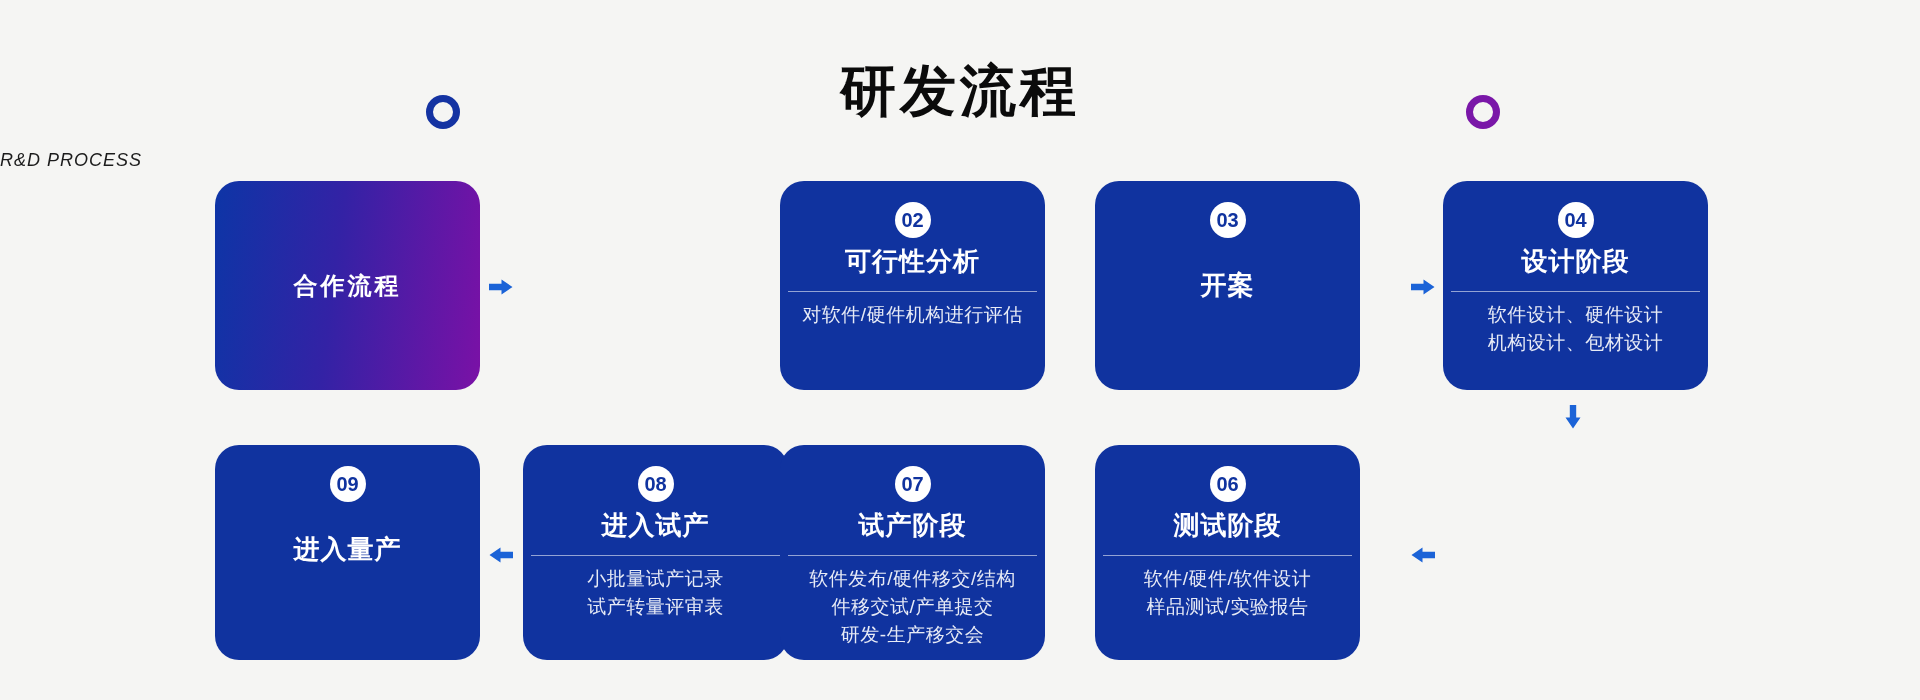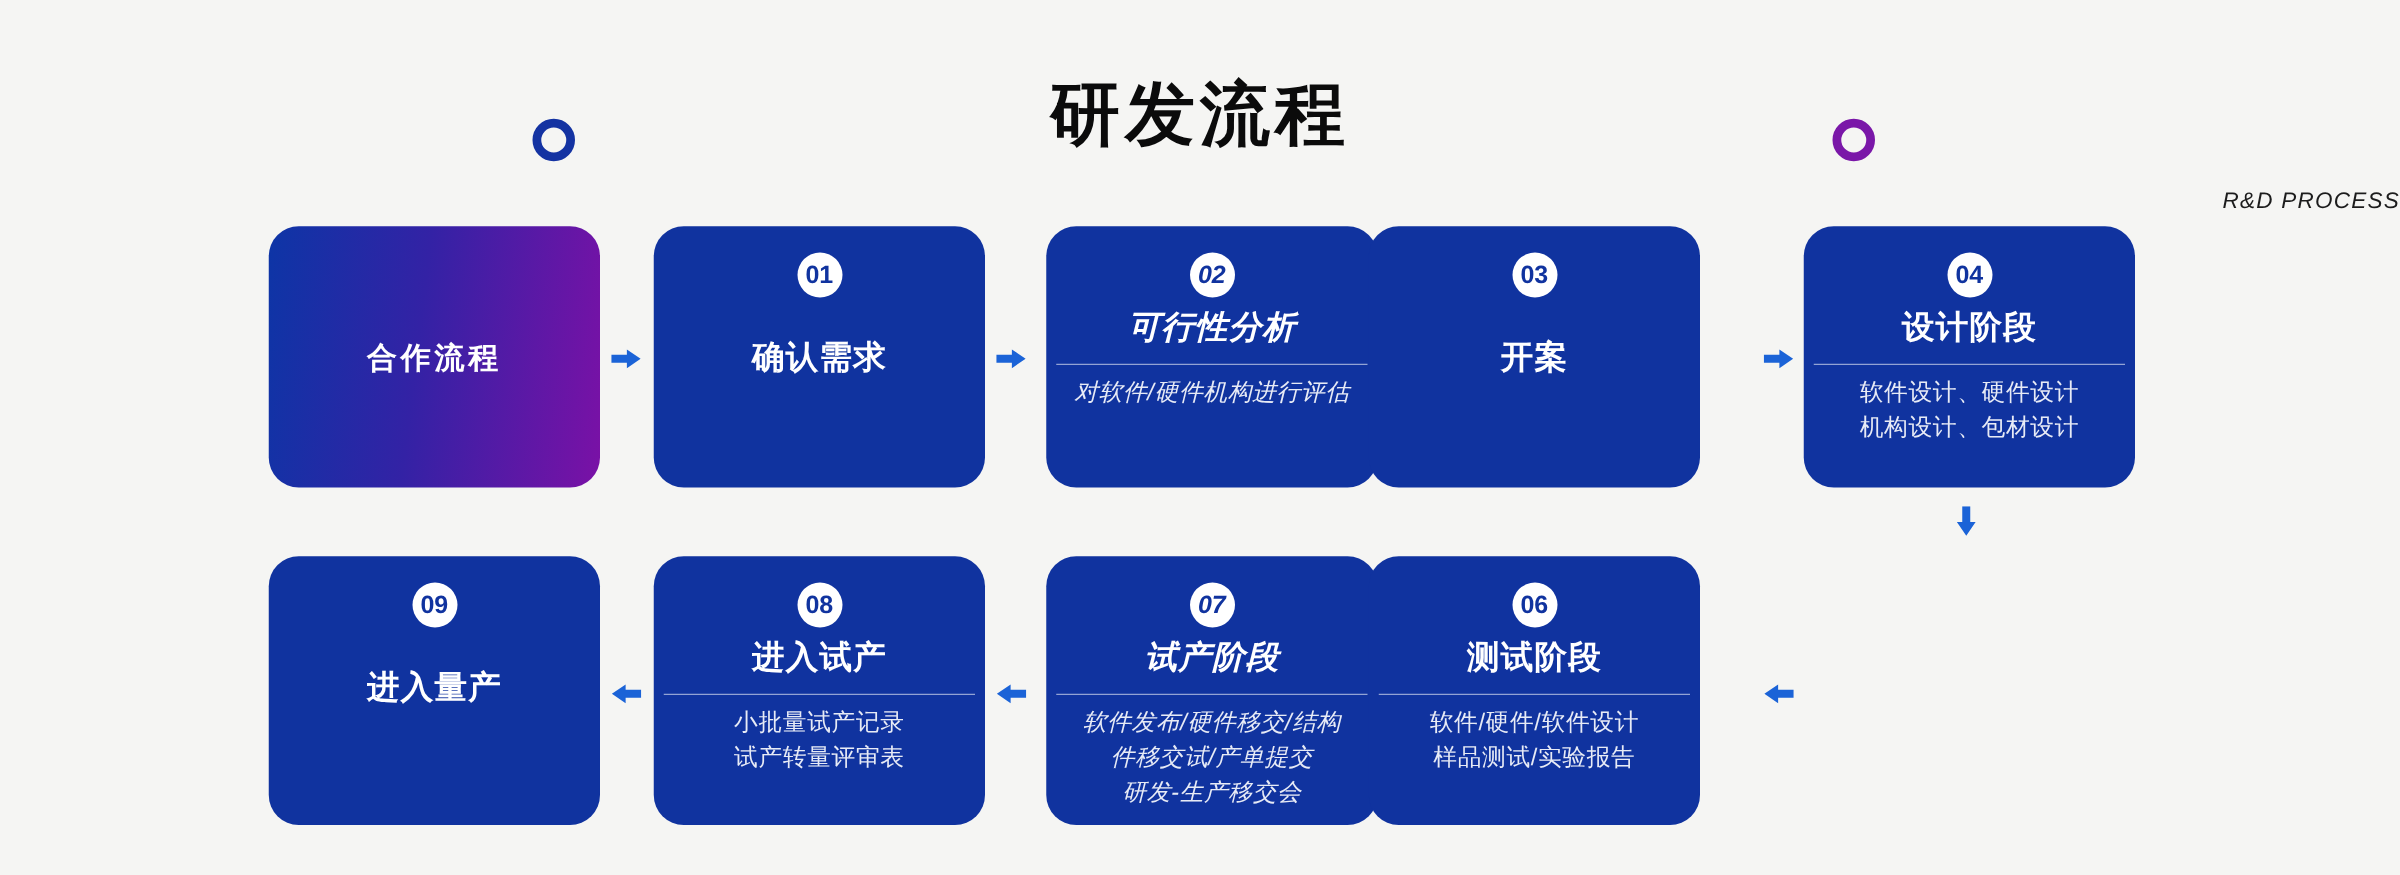--- a/index.html
+++ b/index.html
@@ -13,21 +13,21 @@
 
   
   .page-title{
     position:absolute;top:60px;left:0;width:100%;
     text-align:center;
     font-size:56px;font-weight:900;color:#0b0b0b;
     letter-spacing:4px;line-height:1.1;
   }
   .page-subtitle{
     position:absolute;top:150px;left:0;width:100%;
-    text-align:right;
+    text-align:left;
     font-size:18px;font-style:italic;color:#1c1c1c;
     letter-spacing:1px;
   }
   .deco-ring{
     position:absolute;top:95px;
     width:20px;height:20px;border-radius:50%;
     border:7px solid #1433a2;
     background:transparent;
   }
   .ring-left{left:426px;border-color:#1433a2;}
@@ -38,21 +38,21 @@
     position:absolute;width:265px;
     background:#10339f;color:#ffffff;
     border-radius:24px;
     display:flex;flex-direction:column;align-items:center;
     box-sizing:border-box;
   }
   .r1{top:181px;height:209px;}
   .r2{top:445px;height:215px;}
   .c1{left:215px;}
   .c2{left:523px;}
-  .c3{left:837px;font-style:italic;}
+  .c3{left:780px;}
   .c4{left:1095px;}
   .c5{left:1443px;}
 
   .intro-box{
     background:linear-gradient(97deg,#0d35a6 0%,#3322a5 45%,#7a11a6 100%);
     justify-content:center;
   }
   .intro-title{
     font-size:24px;font-weight:bold;letter-spacing:3px;
   }
@@ -110,24 +110,20 @@
   <div class="box intro-box r1 c1">
     <div class="intro-title">合作流程</div>
   </div>
 
   <div class="arrow ar-row1 ag1">
     <svg viewBox="0 0 24 16">
         <path d="M0 4.8 H12.5 V0.5 L23.5 8 L12.5 15.5 V11.2 H0 Z" fill="#1b63d7"></path>
       </svg>
   </div>
 
-  <div class="box no-desc r1 c2">
-    <div class="step-num">01</div>
-    <div class="step-title">确认需求</div>
-  </div>
 
   <div class="arrow ar-row1 ag2">
     <svg viewBox="0 0 24 16">
         <path d="M0 4.8 H12.5 V0.5 L23.5 8 L12.5 15.5 V11.2 H0 Z" fill="#1b63d7"></path>
       </svg>
   </div>
 
   <div class="box has-desc r1 c3">
     <div class="step-num">02</div>
     <div class="step-title">可行性分析</div>

